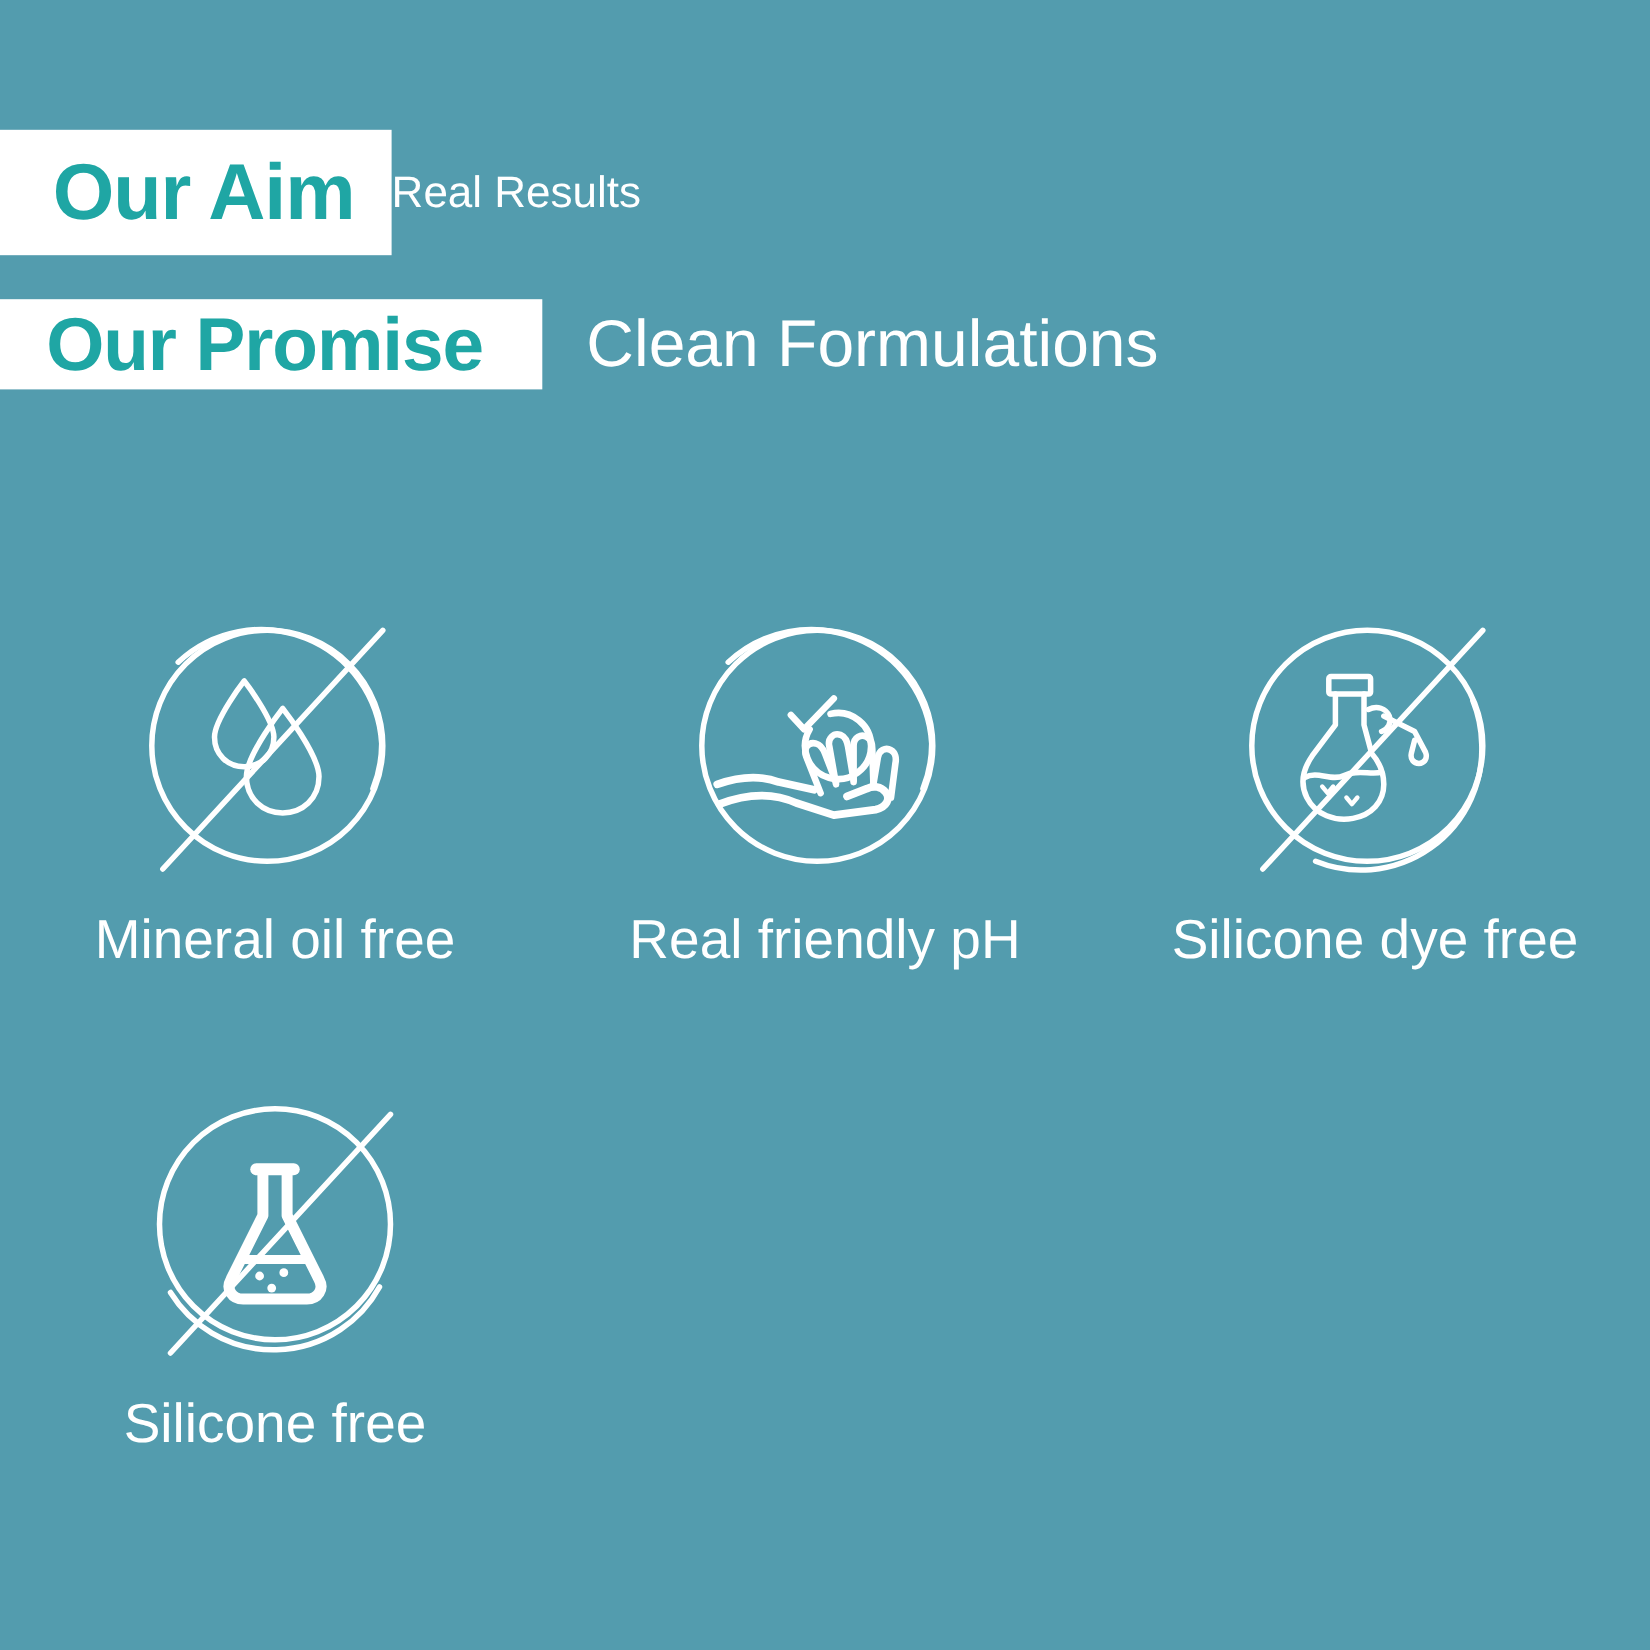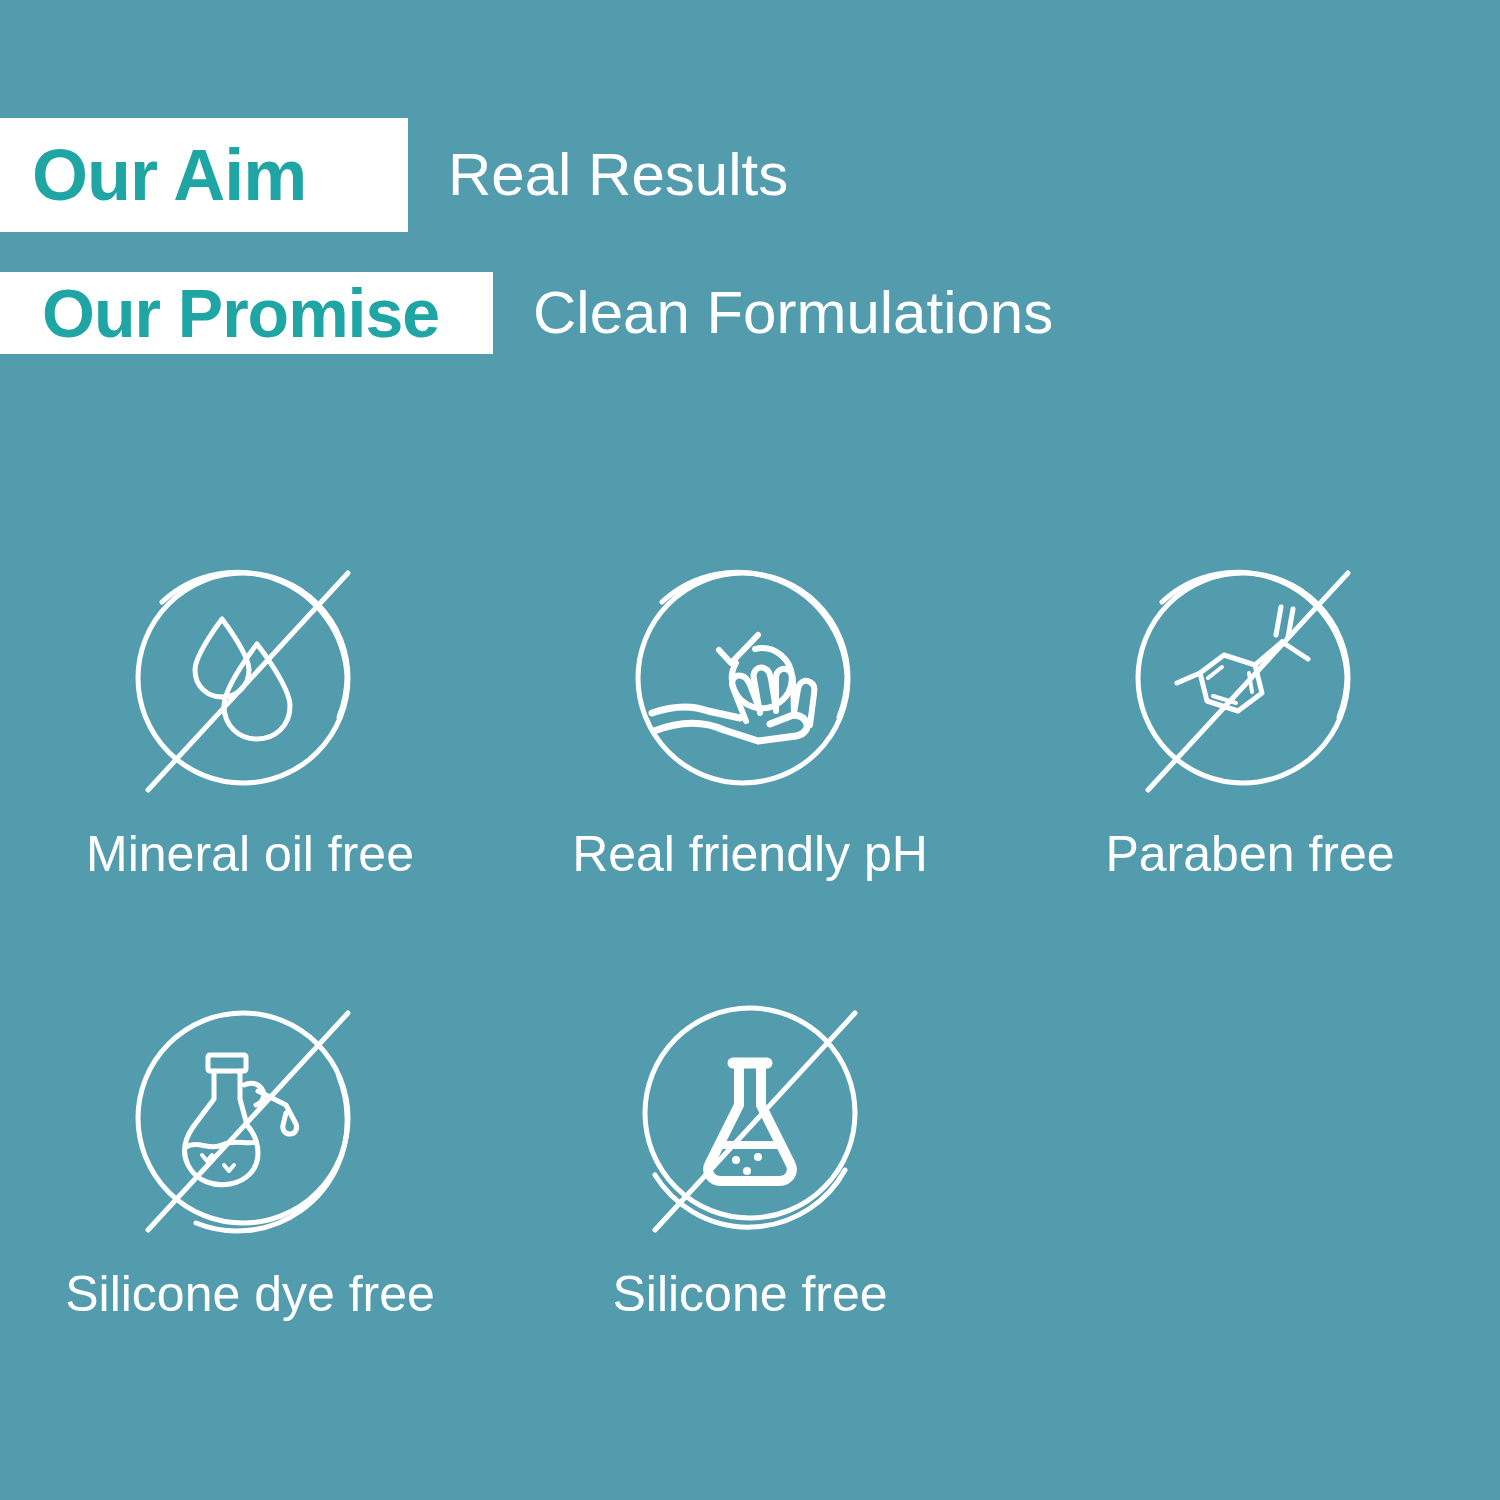--- a/index.html
+++ b/index.html
@@ -33,23 +33,23 @@
   #header-row-aim     { top: 118px; }
   #header-row-promise { top: 272px; }
 
   .tag-box {
     background: #FFFFFF;
     display: flex;
     align-items: center;
     box-sizing: border-box;
   }
   #tag-box-aim {
-    width: 408px;
+    width: 356px;
     height: 114px;
-    padding-left: 32px;
+    padding-left: 48px;
   }
   #tag-box-promise {
     width: 493px;
     height: 82px;
     padding-left: 42px;
   }
 
   .tag-text {
     color: #1FA6A4;
     font-size: 72px;
@@ -62,21 +62,21 @@
 
   .header-value {
     color: #FFFFFF;
     font-size: 62px;
     font-weight: 400;
     line-height: 1;
     white-space: nowrap;
     display: flex;
     align-items: center;
   }
-  #header-value-aim     { margin-left: 40px; font-size: 60px; }
+  #header-value-aim     { font-size: 40px; }
   #header-value-promise { margin-left: 40px; font-size: 60px; }
 
   
   #feature-grid {
     position: absolute;
     top: 545px;
     left: 0;
     width: 1465px;
     display: grid;
     grid-template-columns: repeat(3, 500px);
@@ -153,39 +153,20 @@
         <path d="M 160 168 L 154 134 C 152 126 158 121 164 123 C 169 125 170 129 171 134 L 176 164" stroke-width="6"></path>
         <path d="M 176 166 L 176 133 C 176 125 183 122 188 125 C 192 127 193 131 193 136 L 194 168" stroke-width="6"></path>
         <path d="M 194 168 L 198 144 C 199 137 205 134 210 137 C 214 139 215 144 214 149 L 210 180" stroke-width="6"></path>
         <path d="M 136 118 A 30 30 0 1 0 155 104" stroke-width="6"></path>
         <path d="M 119 105 L 131 118 L 158 90" stroke-width="6"></path>
       </g>
     </svg>
     <div class="feature-label">Real friendly pH</div>
   </div>
 
-  <div class="feature-cell">
-    <svg class="feature-icon" viewBox="0 0 300 265">
-      <g fill="none" stroke="#FFFFFF" stroke-linecap="round" stroke-linejoin="round">
-        <circle cx="143" cy="133" r="105" stroke-width="5"></circle>
-        <path d="M 62 57 A 110 110 0 0 1 247 131 A 110 110 0 0 1 239 172" stroke-width="5"></path>
-        <line x1="48" y1="245" x2="248" y2="28" stroke-width="5"></line>
-        <polygon points="100,128 124,110 155,120 162,148 138,166 107,156" stroke-width="5"></polygon>
-        <line x1="108" y1="133" x2="122" y2="122" stroke-width="4"></line>
-        <line x1="113" y1="151" x2="136" y2="158" stroke-width="4"></line>
-        <line x1="152" y1="147" x2="149" y2="128" stroke-width="4"></line>
-        <line x1="100" y1="128" x2="77" y2="138" stroke-width="5"></line>
-        <line x1="155" y1="120" x2="182" y2="97" stroke-width="5"></line>
-        <line x1="182" y1="97" x2="208" y2="114" stroke-width="5"></line>
-        <line x1="176" y1="90" x2="181" y2="62" stroke-width="5"></line>
-        <line x1="188" y1="92" x2="193" y2="64" stroke-width="5"></line>
-      </g>
-    </svg>
-    <div class="feature-label">Paraben free</div>
-  </div>
 
   <div class="feature-cell">
     <svg class="feature-icon" viewBox="0 0 300 265">
       <g fill="none" stroke="#FFFFFF" stroke-linecap="round" stroke-linejoin="round">
         <circle cx="143" cy="133" r="105" stroke-width="5"></circle>
         <path d="M 96 238 A 110 110 0 0 0 247 131 A 110 110 0 0 0 239 92" stroke-width="5"></path>
         <line x1="48" y1="245" x2="248" y2="28" stroke-width="5"></line>
         <rect x="108" y="70" width="38" height="16" rx="2" stroke-width="5"></rect>
         <path d="M 114 86 L 114 114 L 93 142 C 84 155 82 168 88 180 C 96 196 114 202 130 199 C 147 196 158 184 158 168 C 158 157 154 148 147 140 L 140 114 L 140 86" stroke-width="5"></path>
         <path d="M 86 162 C 98 155 110 166 122 160 C 134 154 147 160 156 157" stroke-width="5"></path>

